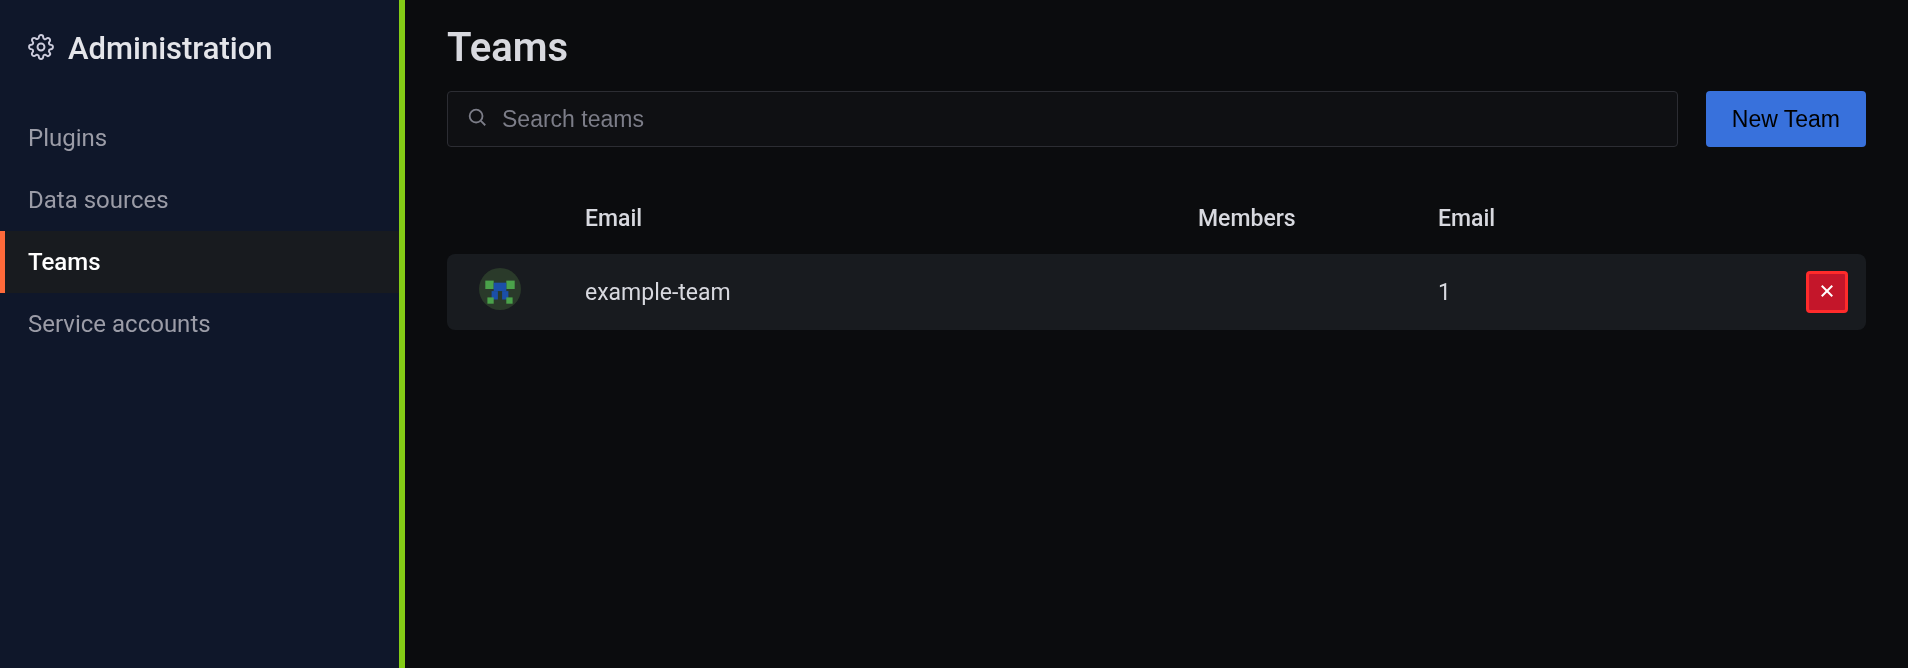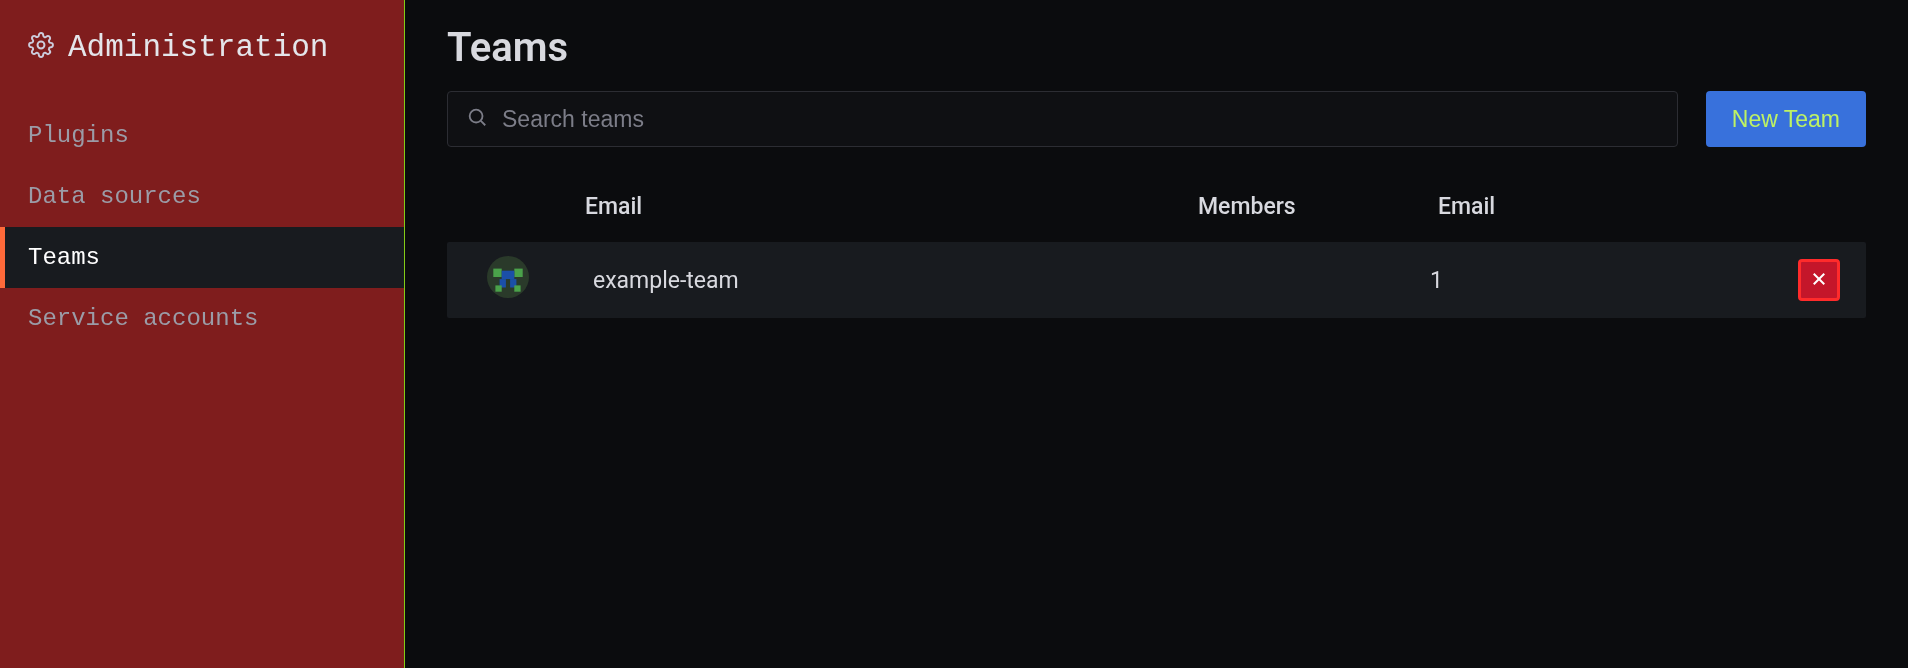--- a/index.html
+++ b/index.html
@@ -7,25 +7,24 @@
       font-family: -apple-system, BlinkMacSystemFont, "Segoe UI", Roboto, Helvetica, Arial, sans-serif;
       background: #0b0c0e;
       color: #ccccdc;
       width: 1908px;
       height: 668px;
       overflow: hidden;
       display: flex;
     }
     .sidebar {
       width: 405px;
-      background: #7f1d1d;
-      border-right: 1px solid #84cc16;
+      background: #0f172a;
+      border-right: 6px solid #84cc16;
       padding-top: 30px;
       flex-shrink: 0;
-      font-family: Liberation Mono, monospace;
     }
     .sidebar-header {
       display: flex;
       align-items: center;
       gap: 14px;
       padding: 0 28px 40px 28px;
     }
     .sidebar-header .icon svg { width: 26px; height: 26px; }
     .sidebar-header-title {
       font-size: 31px;
@@ -59,21 +58,21 @@
     }
     .page-subtitle {
       font-size: 23px;
       color: #9b9ca7;
       margin-bottom: 30px;
     }
     .toolbar {
       display: flex;
       gap: 28px;
       align-items: center;
-      margin-bottom: 46px;
+      margin-bottom: 58px;
     }
     .search-wrap {
       flex: 1;
       display: flex;
       align-items: center;
       background: #0f1013;
       border: 1px solid #2c2d33;
       border-radius: 4px;
       height: 56px;
       padding: 0 18px;
@@ -84,21 +83,21 @@
       flex: 1;
       background: transparent;
       border: none;
       outline: none;
       color: #ccccdc;
       font-size: 23px;
     }
     .search-input::placeholder { color: #7c7d88; }
     .new-btn {
       background: #3871dc;
-      color: #bef264;
+      color: #000000;
       border: none;
       border-radius: 4px;
       height: 56px;
       padding: 0 26px;
       font-size: 23px;
       font-weight: 500;
       cursor: pointer;
     }
     .table { width: 100%; }
     .thead, .trow {
@@ -107,22 +106,22 @@
       align-items: center;
     }
     .thead {
       font-size: 23px;
       font-weight: 500;
       color: #d8d9df;
       padding: 0 18px 22px 18px;
     }
     .trow {
       background: #181b1f;
-      border-radius: 2px;
-      padding: 14px 26px;
+      border-radius: 8px;
+      padding: 14px 18px;
       font-size: 23px;
       color: #d8d9df;
     }
     .avatar {
       width: 42px;
       height: 42px;
       border-radius: 50%;
       display: inline-block;
       margin-left: 14px;
     }

